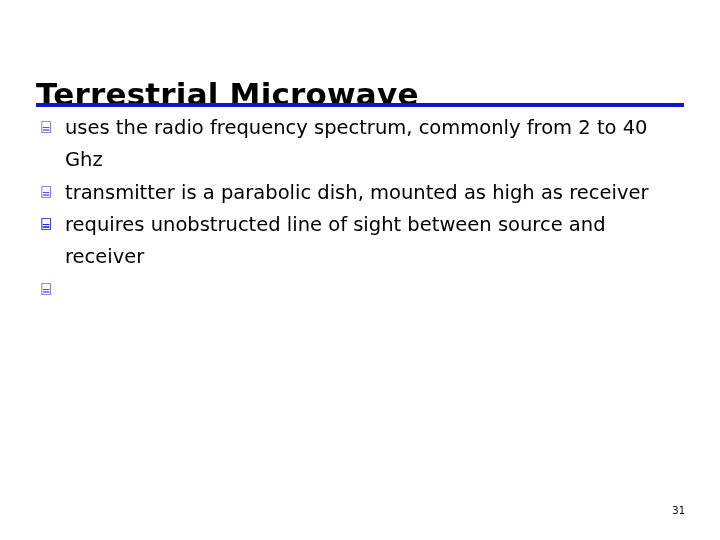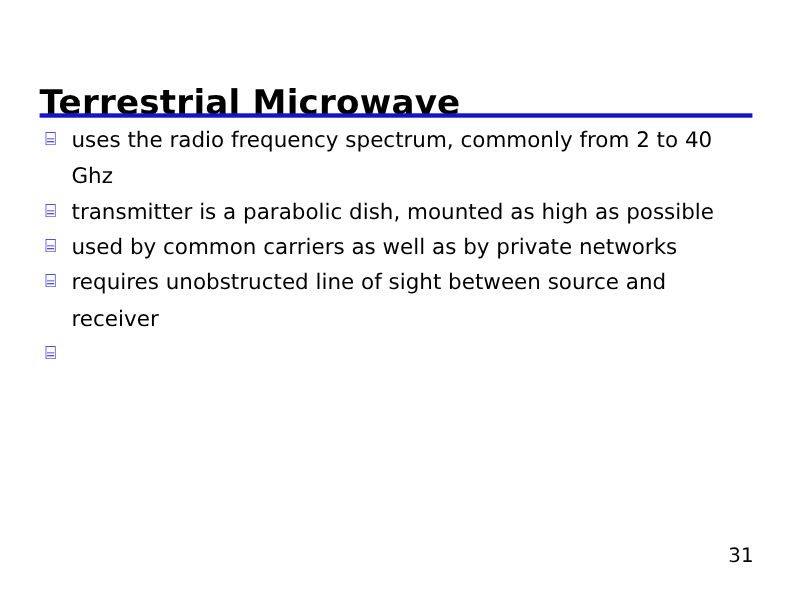--- a/index.html
+++ b/index.html
@@ -61,46 +61,45 @@
     top: 0;
     color: #1414c8;
     font-size: 17px;
     font-family: "DejaVu Sans", sans-serif;
     line-height: 1.78;
   }
   .page-number {
     position: absolute;
     right: 35px;
     bottom: 24px;
-    font-size: 18px;
+    font-size: 10px;
     color: #000000;
     margin-top: 40px;
   }
 </style>
 </head>
 <body>
 
 <div class="slide">
 
   <h1 class="slide-title">Terrestrial Microwave</h1>
 
   <div class="title-rule"></div>
 
   <ul class="body-list">
     <li class="bullet-item">
       <span class="bullet-marker">⌸</span>
       <span>uses the radio frequency spectrum, commonly from 2 to 40 Ghz</span>
     </li>
     <li class="bullet-item">
       <span class="bullet-marker">⌸</span>
-      <span>transmitter is a parabolic dish, mounted as high as possible</span>
+      <span>transmitter is a parabolic dish, mounted as high as receiver</span>
     </li>
     <li class="bullet-item">
       <span class="bullet-marker">⌸</span>
-      <span>used by common carriers as well as by private networks</span>
     </li>
     <li class="bullet-item">
       <span class="bullet-marker">⌸</span>
       <span>requires unobstructed line of sight between source and receiver</span>
     </li>
     <li class="bullet-item">
       <span class="bullet-marker">⌸</span>
     </li>
   </ul>
 

